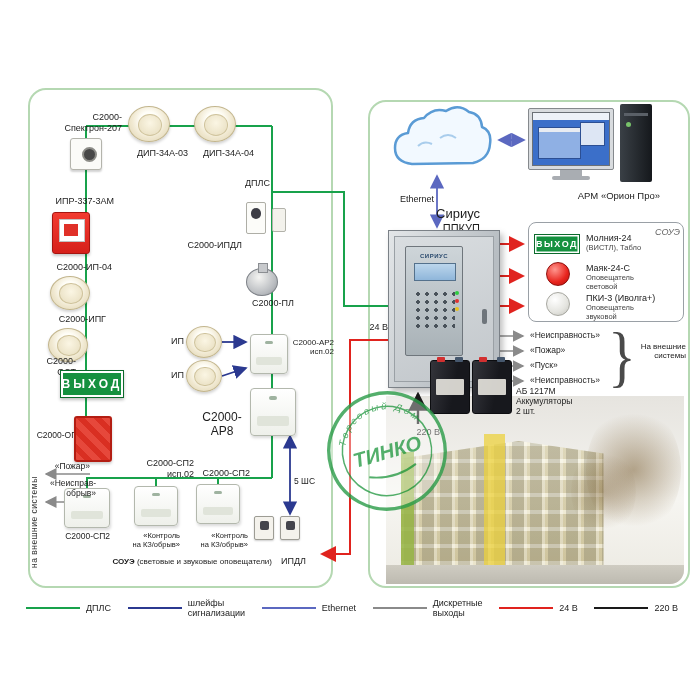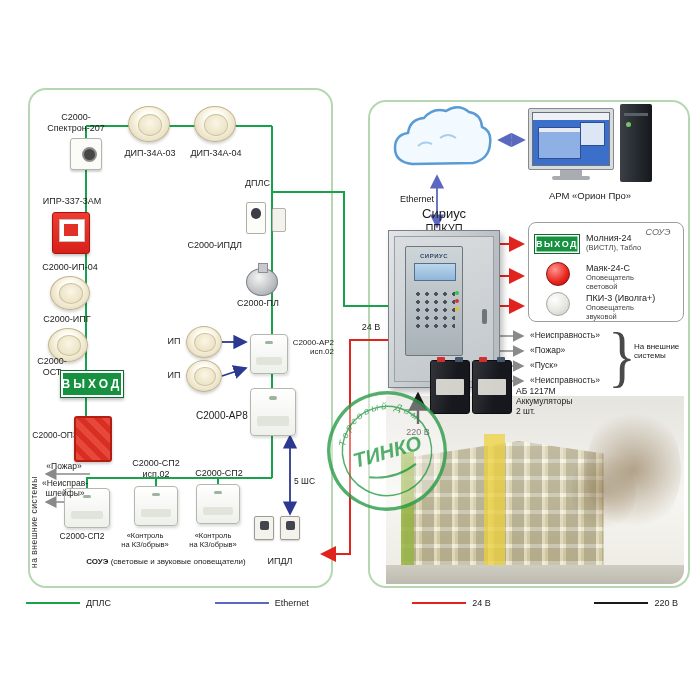--- a/index.html
+++ b/index.html
@@ -1,18 +1,18 @@
 <!DOCTYPE html>
 <html><head>
 <meta charset="utf-8">
 <style>
   * { margin:0; padding:0; box-sizing:border-box; }
   html,body { width:700px; height:700px; }
   body { position:relative; background:#fff; font-family:"Liberation Sans","DejaVu Sans",sans-serif; color:#222; overflow:hidden; }
-  .lbl { position:absolute; font-size:9px; line-height:1.18; text-align:center; white-space:pre-line; color:#1c1c1c; }
+  .lbl { position:absolute; font-size:9px; line-height:1.18; text-align:right; white-space:pre-line; color:#1c1c1c; }
   .panel { position:absolute; border:2px solid #b5d8b2; border-radius:18px; background:transparent; }
   .wires { position:absolute; left:0; top:0; }
   .wg { stroke:#18a24b; stroke-width:2; fill:none; }
   .wb { stroke:#2b3990; stroke-width:1.8; fill:none; }
   .we { stroke:#5b68c0; stroke-width:1.8; fill:none; }
   .wr { stroke:#e0231e; stroke-width:2; fill:none; }
   .wd { stroke:#8a8a8a; stroke-width:1.5; fill:none; }
   .wk { stroke:#1a1a1a; stroke-width:2.4; fill:none; }
 
   .det { position:absolute; border-radius:50%;
@@ -201,36 +201,36 @@
 <div class="det" style="left:186px;top:360px;width:36px;height:32px"></div>
 
 <div class="module" style="left:250px;top:334px;width:38px;height:40px"></div>
 <div class="lbl" style="left:290px;top:338px;width:44px;font-size:8px;text-align:right">С2000-АР2
 исп.02</div>
 
 <div class="lbl" style="left:28px;top:356px;width:48px">С2000-ОСТ</div>
 <div class="exit" style="left:60px;top:370px;width:64px;height:28px">ВЫХОД</div>
 
 <div class="module" style="left:250px;top:388px;width:46px;height:48px"></div>
-<div class="lbl" style="left:196px;top:410px;width:52px;font-size:10px;text-align:left">С2000-АР8</div>
+<div class="lbl" style="left:196px;top:410px;width:52px;font-size:12px;text-align:center">С2000-АР8</div>
 
 <div class="lbl" style="left:28px;top:430px;width:54px;font-size:8.5px">С2000-ОП3</div>
 <div class="op3-dev" style="left:74px;top:416px;width:38px;height:46px"></div>
 
 <div class="lbl" style="left:118px;top:458px;width:76px">С2000-СП2
 исп.02</div>
 <div class="module" style="left:134px;top:486px;width:44px;height:40px"></div>
 <div class="lbl" style="left:188px;top:468px;width:62px">С2000-СП2</div>
 <div class="module" style="left:196px;top:484px;width:44px;height:40px"></div>
 <div class="module" style="left:64px;top:488px;width:46px;height:40px"></div>
 <div class="lbl" style="left:54px;top:531px;width:56px;font-size:8.5px">С2000-СП2</div>
 
 <div class="lbl" style="left:38px;top:461px;width:52px;font-size:8.5px">«Пожар»</div>
 <div class="lbl" style="left:34px;top:478px;width:62px;font-size:8.5px">«Неисправ-
-шлейфы»</div>
+обрыв»</div>
 <div class="vtext" style="left:29px;top:448px;height:120px">на внешние системы</div>
 
 <div class="lbl" style="left:110px;top:532px;width:70px;font-size:7.5px">«Контроль
 на КЗ/обрыв»</div>
 <div class="lbl" style="left:178px;top:532px;width:70px;font-size:7.5px">«Контроль
 на КЗ/обрыв»</div>
 
 <div class="lbl" style="left:60px;top:557px;width:212px;font-size:8px"><span style="font-weight:bold">СОУЭ</span><span> (световые и звуковые оповещатели)</span></div>
 
 <div class="mini-box" style="left:254px;top:516px;width:20px;height:24px"></div>
@@ -277,21 +277,21 @@
 <div class="dome white" style="left:546px;top:292px;width:24px;height:24px"></div>
 <div class="lbl" style="left:586px;top:293px;width:96px;text-align:left">ПКИ-3 (Иволга+)</div>
 <div class="lbl" style="left:586px;top:304px;width:94px;font-size:7.5px;text-align:left;color:#444">Оповещатель
 звуковой</div>
 
 <div class="lbl" style="left:530px;top:330px;width:80px;font-size:8.5px;text-align:left">«Неисправность»</div>
 <div class="lbl" style="left:530px;top:345px;width:80px;font-size:8.5px;text-align:left">«Пожар»</div>
 <div class="lbl" style="left:530px;top:360px;width:80px;font-size:8.5px;text-align:left">«Пуск»</div>
 <div class="lbl" style="left:530px;top:375px;width:80px;font-size:8.5px;text-align:left">«Неисправность»</div>
 <div class="brace" style="left:608px;top:328px">}</div>
-<div class="lbl" style="left:634px;top:342px;width:52px;font-size:8px;text-align:left">На внешние
+<div class="lbl" style="left:634px;top:342px;width:52px;font-size:8px;text-align:right">На внешние
 системы</div>
 
 <div class="lbl" style="left:354px;top:322px;width:34px">24 В</div>
 
 <div class="battery" style="left:430px;top:360px;width:40px;height:54px">
     <div class="bat-sticker"></div>
   </div>
 <div class="battery" style="left:472px;top:360px;width:40px;height:54px">
     <div class="bat-sticker"></div>
   </div>
@@ -309,24 +309,34 @@
   <text x="65" y="73" text-anchor="middle" font-size="21" font-weight="bold" font-style="italic" fill="#2f9e4c">ТИНКО</text>
   <path d="M40,86 Q65,96 90,86" fill="none" stroke="#2f9e4c" stroke-width="2"></path>
 </svg>
 
 <div class="legend">
   <div class="leg">
       <div class="ln" style="border-color:#18a24b"></div>
       <div class="lt">ДПЛС</div>
     </div>
   <div class="leg">
+      <div class="ln" style="border-color:#2b3990"></div>
+      <div class="lt">шлейфы
+сигнализации</div>
+    </div>
+  <div class="leg">
       <div class="ln" style="border-color:#5b68c0"></div>
       <div class="lt">Ethernet</div>
     </div>
   <div class="leg">
+      <div class="ln" style="border-color:#8a8a8a"></div>
+      <div class="lt">Дискретные
+выходы</div>
+    </div>
+  <div class="leg">
       <div class="ln" style="border-color:#e0231e"></div>
       <div class="lt">24 В</div>
     </div>
   <div class="leg">
       <div class="ln" style="border-color:#1a1a1a"></div>
       <div class="lt">220 В</div>
     </div>
 </div>
 
 </body></html>

